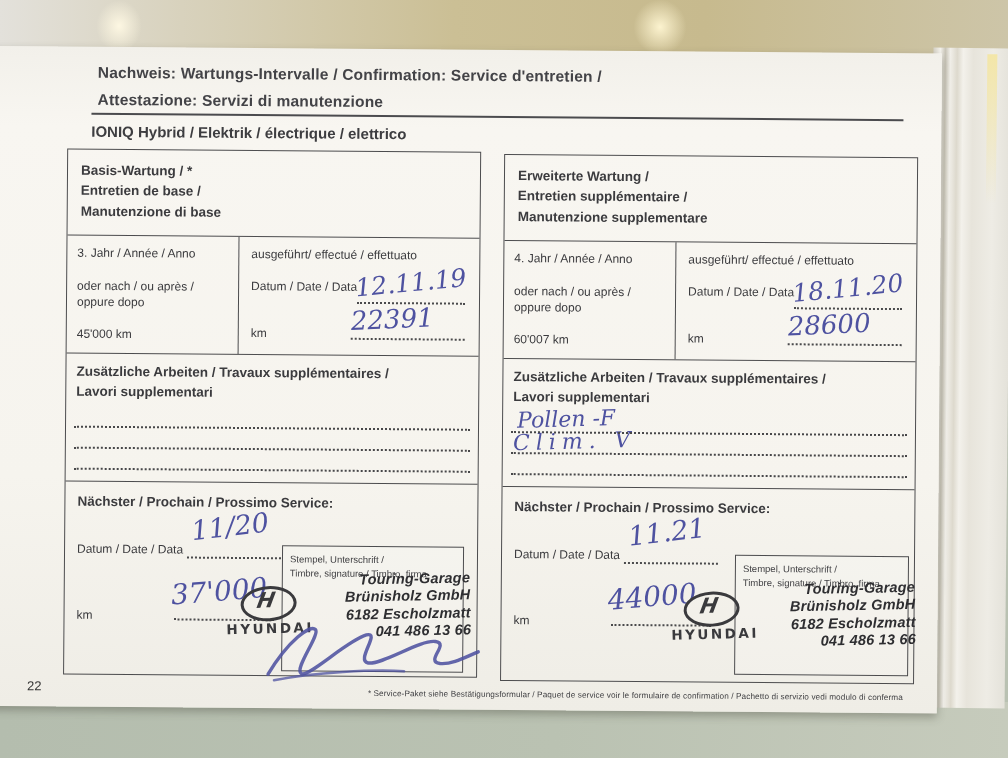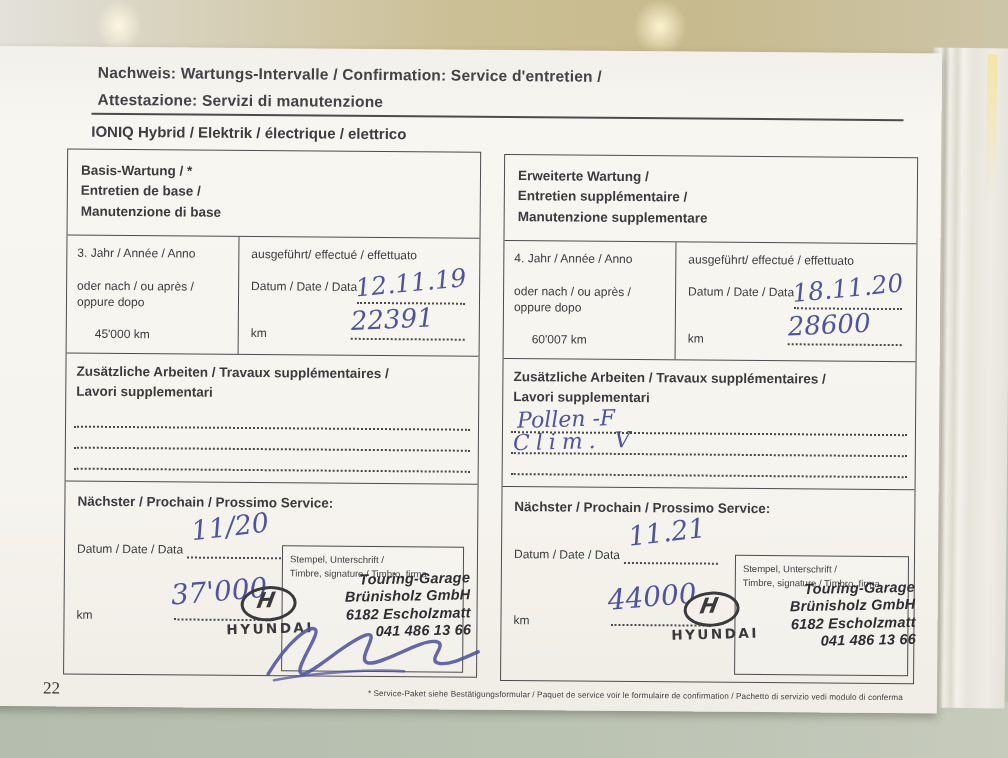--- a/index.html
+++ b/index.html
@@ -48,21 +48,21 @@
   .sbox{position:absolute;width:412px;border:1.6px solid #4c4c4e;background:transparent;
     display:flex;flex-direction:column;}
   .sbox.left{left:74px;top:102px;height:524px;}
   .sbox.right{left:511px;top:104px;height:525px;}
   .b-title{height:86px;border-bottom:1.6px solid #4c4c4e;padding:11px 13px;
     font-size:13.5px;font-weight:bold;line-height:1.5;box-sizing:border-box;}
   .b-row2{height:118px;border-bottom:1.6px solid #4c4c4e;display:flex;box-sizing:border-box;}
   .cell-int{width:172px;border-right:1.6px solid #4c4c4e;position:relative;
     padding:10px 8px 8px 10px;font-size:12px;box-sizing:border-box;}
   .cell-int .or{position:absolute;left:10px;top:42px;line-height:1.35;}
-  .cell-int .km{position:absolute;left:28px;bottom:12px;}
+  .cell-int .km{position:absolute;left:10px;bottom:12px;}
   .cell-perf{flex:1;position:relative;padding:10px 8px 8px 12px;font-size:12px;box-sizing:border-box;}
   .cell-perf .date-lbl{position:absolute;left:12px;top:42px;}
   .cell-perf .km-lbl{position:absolute;left:12px;bottom:14px;}
   .u-dot{border-bottom:2px dotted #4a4a4c;}
   .perf-date-line{position:absolute;left:118px;top:64px;width:108px;height:0;}
   .perf-km-line{position:absolute;left:112px;top:100px;width:114px;height:0;}
   .hand{font-family:"DejaVu Serif", serif;font-style:italic;color:#4e52a0;}
   .perf-date-val{position:absolute;left:116px;top:30px;font-size:25px;transform:rotate(-6deg);white-space:nowrap;}
   .perf-km-val{position:absolute;left:112px;top:66px;font-size:26px;transform:rotate(-3deg);white-space:nowrap;}
   .b-row3{height:128px;border-bottom:1.6px solid #4c4c4e;padding:8px 10px 0 10px;
@@ -93,21 +93,21 @@
   .sbox.left .h-logo{left:-42px;top:40px;}
   .sbox.right .h-logo{left:-52px;top:36px;}
   .h-logo span{position:absolute;left:14px;top:-1px;font-size:21px;font-weight:bold;
     font-style:italic;color:#3a3a3d;transform:skewX(-14deg);font-family:"DejaVu Sans",sans-serif;}
   .brandword{position:absolute;font-size:13.5px;font-weight:bold;color:#3a3a3d;
     letter-spacing:2.5px;transform:rotate(-2deg);font-family:"DejaVu Sans",sans-serif;}
   .sbox.left .brandword{left:-56px;top:74px;}
   .sbox.right .brandword{left:-64px;top:70px;}
   .sig{position:absolute;left:-28px;top:56px;pointer-events:none;}
   
-  .pageno{position:absolute;left:54px;top:632px;font-size:17px;color:#333;font-family:Liberation Serif, serif;}
+  .pageno{position:absolute;left:38px;top:632px;font-size:13px;color:#333;}
   .footnote{position:absolute;right:34px;top:640px;font-size:8.2px;color:#3e3e41;letter-spacing:.1px;}
 </style>
 </head>
 <body>
 
 <div class="bg-top">
   <div class="streak1"></div>
   <div class="streak2"></div>
 </div>
 <div class="bg-bottom"></div>

